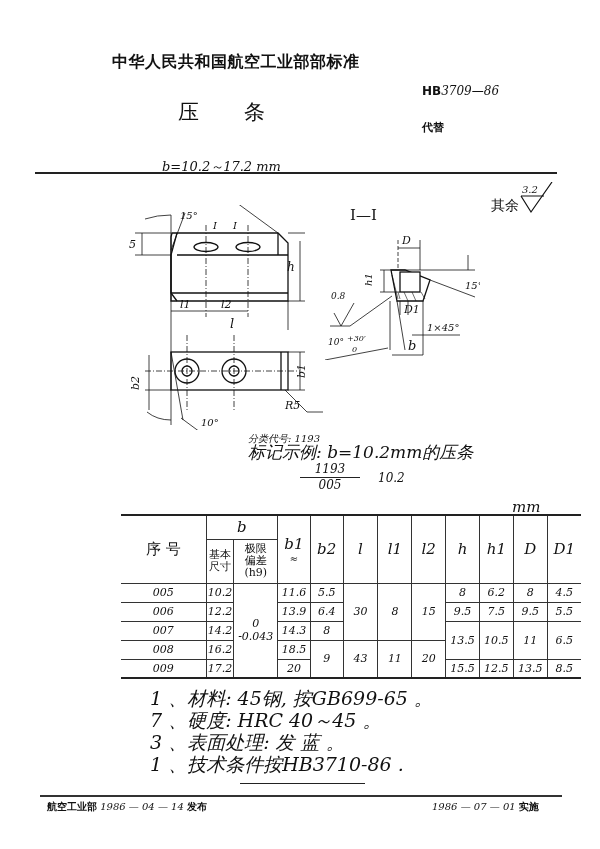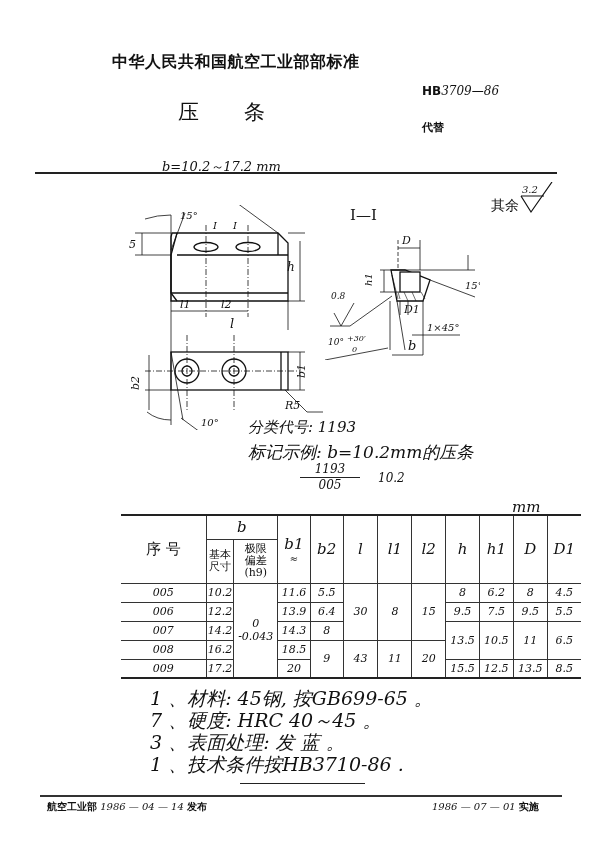--- a/index.html
+++ b/index.html
@@ -9,21 +9,21 @@
   .org { left:112px; top:52px; font-size:16px; font-weight:bold; letter-spacing:0.5px; }
   .std-no { left:422px; top:84px; font-size:12px; }
   .std-no b { font-weight:bold; }
   .std-no span { font-family:"DejaVu Serif", serif; font-style:italic; }
   .title { left:178px; top:98px; font-size:21px; font-family:"DejaVu Serif", serif; }
   .title span { display:inline-block; width:66px; }
   .replace { left:422px; top:120px; font-size:11px; font-weight:bold;text-align:right; }
   .range { left:162px; top:158px; font-size:13px; }
   .hr-top { left:35px; top:172px; width:522px; height:2px; background:#222; }
   .finish { left:491px; top:197px; font-size:14px; font-family:Liberation Mono, monospace; }
-  .notes-class { left:248px; top:418px; font-size:15px; }
+  .notes-class { left:248px; top:432px; font-size:10px; }
   .notes-mark { left:248px; top:441px; font-size:17px; }
   .frac { left:300px; top:462px; width:60px; text-align:center; font-size:12px; }
   .frac .num { border-bottom:1px solid #222; padding-bottom:1px; }
   .frac-right { left:378px; top:471px; font-size:12px; }
   .unit { left:512px; top:498px; font-size:15px; }
   table.dims { position:absolute; left:121px; top:514px; width:460px; border-collapse:collapse; font-size:11px; }
   table.dims td, table.dims th { border:1px solid #333; text-align:center; padding:0; font-weight:normal; }
   table.dims { border-top:2px solid #222; border-bottom:2px solid #222; }
   table.dims tr:first-child th, table.dims tr:first-child td { border-top:2px solid #222; }
   table.dims th.first, table.dims td.first { border-left:none; }

